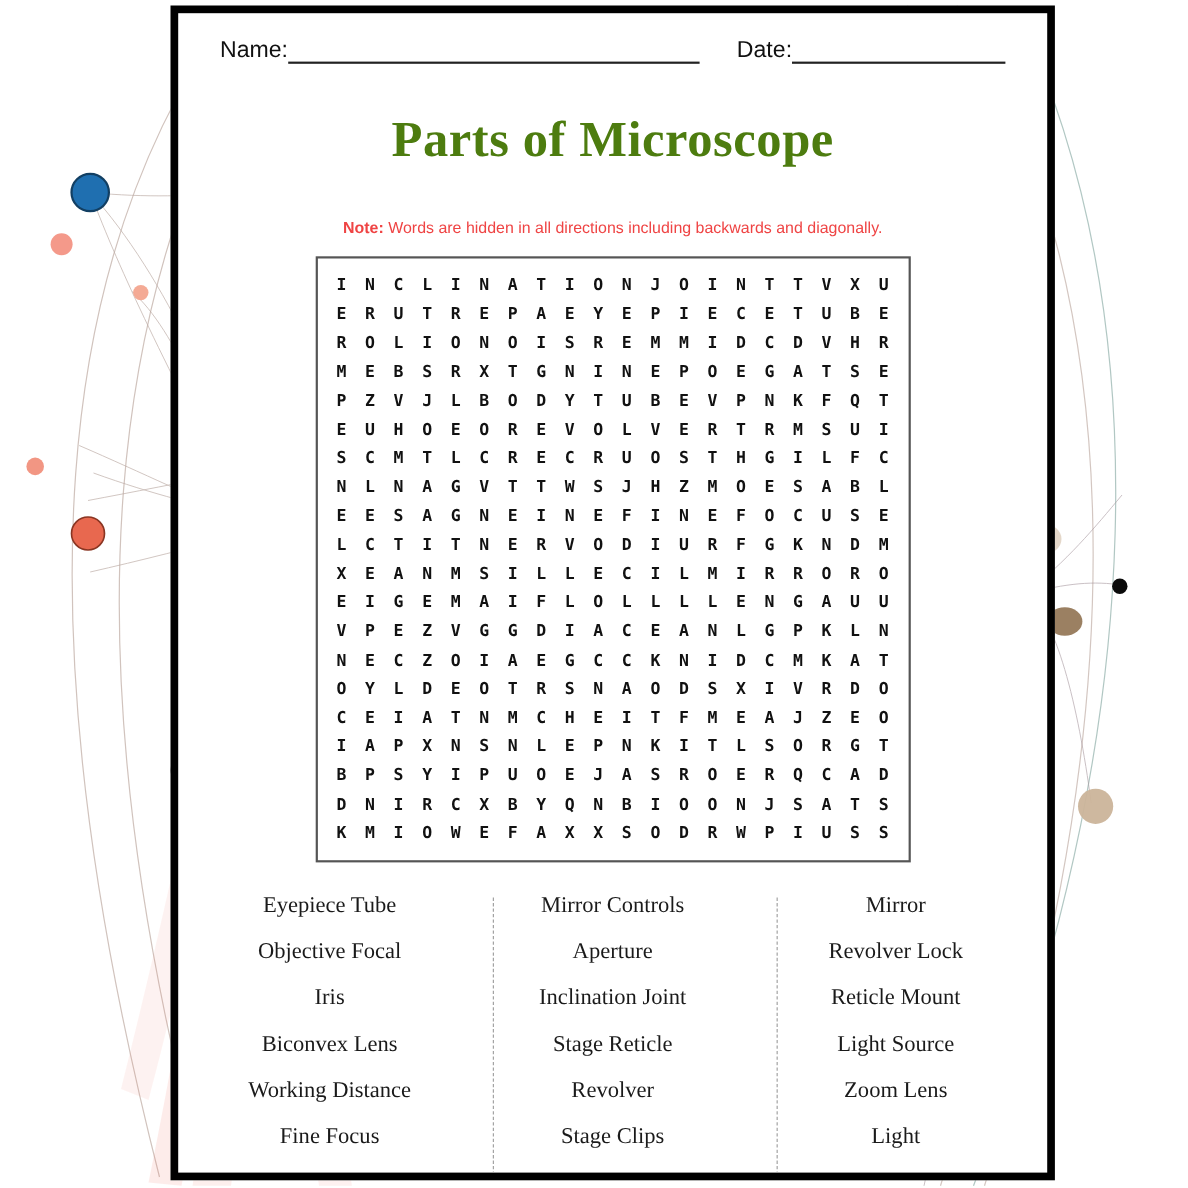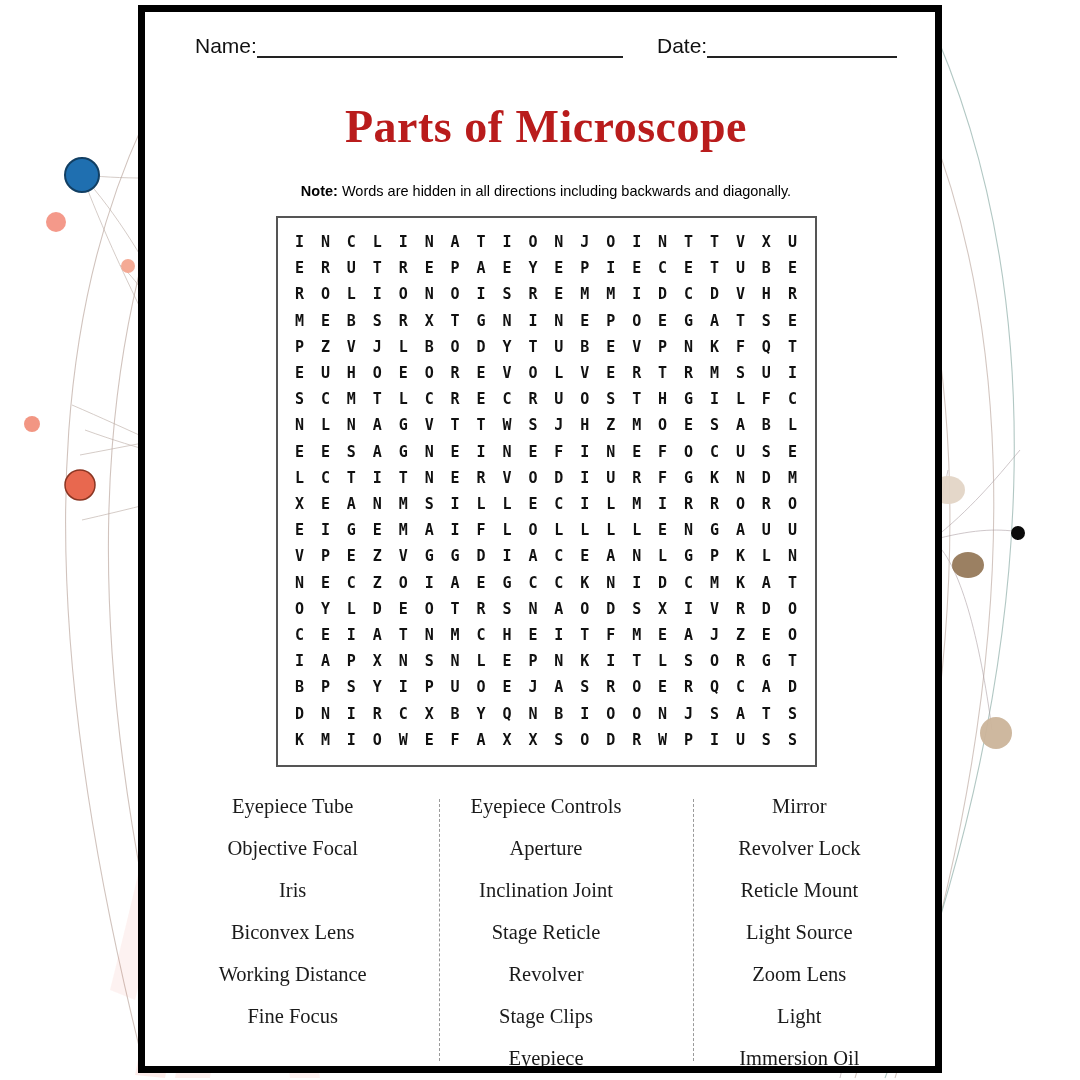--- a/index.html
+++ b/index.html
@@ -37,29 +37,28 @@
     letter-spacing: 26px;
     color: #f0eceb;
     font-family: "Liberation Serif", serif;
     white-space: nowrap;
     pointer-events: none;
   }
 
   
   #sheet {
     position: absolute;
-    left: 138px;
+    left: 155px;
     top: 5px;
     width: 804px;
     height: 1068px;
     background: #ffffff;
     border: 7px solid #000000;
     box-sizing: border-box;
     overflow: hidden;
-    padding-left: 12px;
   }
 
   .sheet-inner {
     position: relative;
     width: 100%;
     height: 100%;
     padding: 0 24px;
     box-sizing: border-box;
   }
 
@@ -81,31 +80,31 @@
   .nd-rule.name { width: 378px; margin-right: 34px; }
   .nd-rule.date { width: 196px; }
 
   
   .title {
     text-align: center;
     font-family: "Liberation Serif", "DejaVu Serif", serif;
     font-weight: bold;
     font-size: 46px;
     letter-spacing: 0.5px;
-    color: #b91c1c;
+    color: #4d7c0f;
     margin-top: 42px;
   }
 
   
   .note {
     text-align: center;
     font-family: "Liberation Sans", sans-serif;
     font-size: 14.5px;
-    color: #000000;
-    margin-top: 30px;
+    color: #ef4444;
+    margin-top: 47px;
   }
   .note b { font-weight: bold; }
 
   
   .grid-wrap {
     margin: 17px auto 0 auto;
     width: 541px;
     border: 2px solid #555;
     box-sizing: border-box;
     background: #fff;
@@ -727,21 +726,21 @@
       <div class="wordlist" id="word-list">
           <div class="wl-col">
             <div class="wl-item">Eyepiece Tube</div>
             <div class="wl-item">Objective Focal</div>
             <div class="wl-item">Iris</div>
             <div class="wl-item">Biconvex Lens</div>
             <div class="wl-item">Working Distance</div>
             <div class="wl-item">Fine Focus</div>
           </div>
           <div class="wl-col">
-            <div class="wl-item">Eyepiece Controls</div>
+            <div class="wl-item">Mirror Controls</div>
             <div class="wl-item">Aperture</div>
             <div class="wl-item">Inclination Joint</div>
             <div class="wl-item">Stage Reticle</div>
             <div class="wl-item">Revolver</div>
             <div class="wl-item">Stage Clips</div>
             <div class="wl-item">Eyepiece</div>
           </div>
           <div class="wl-col">
             <div class="wl-item">Mirror</div>
             <div class="wl-item">Revolver Lock</div>

